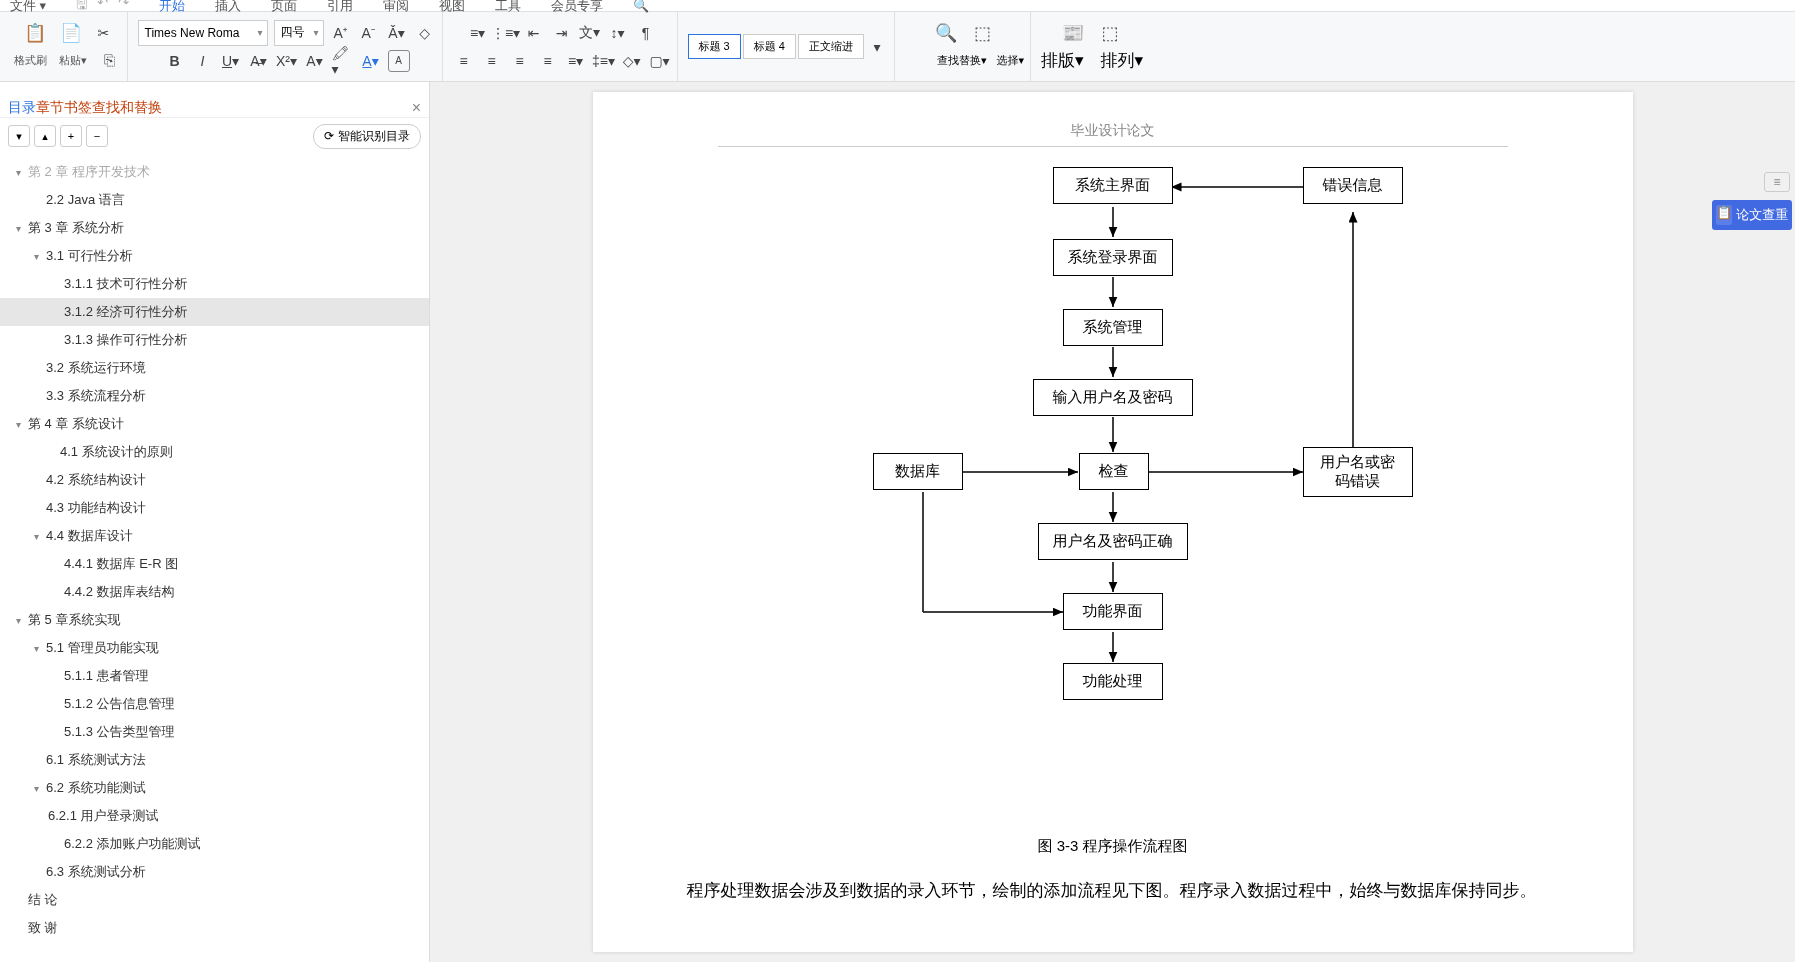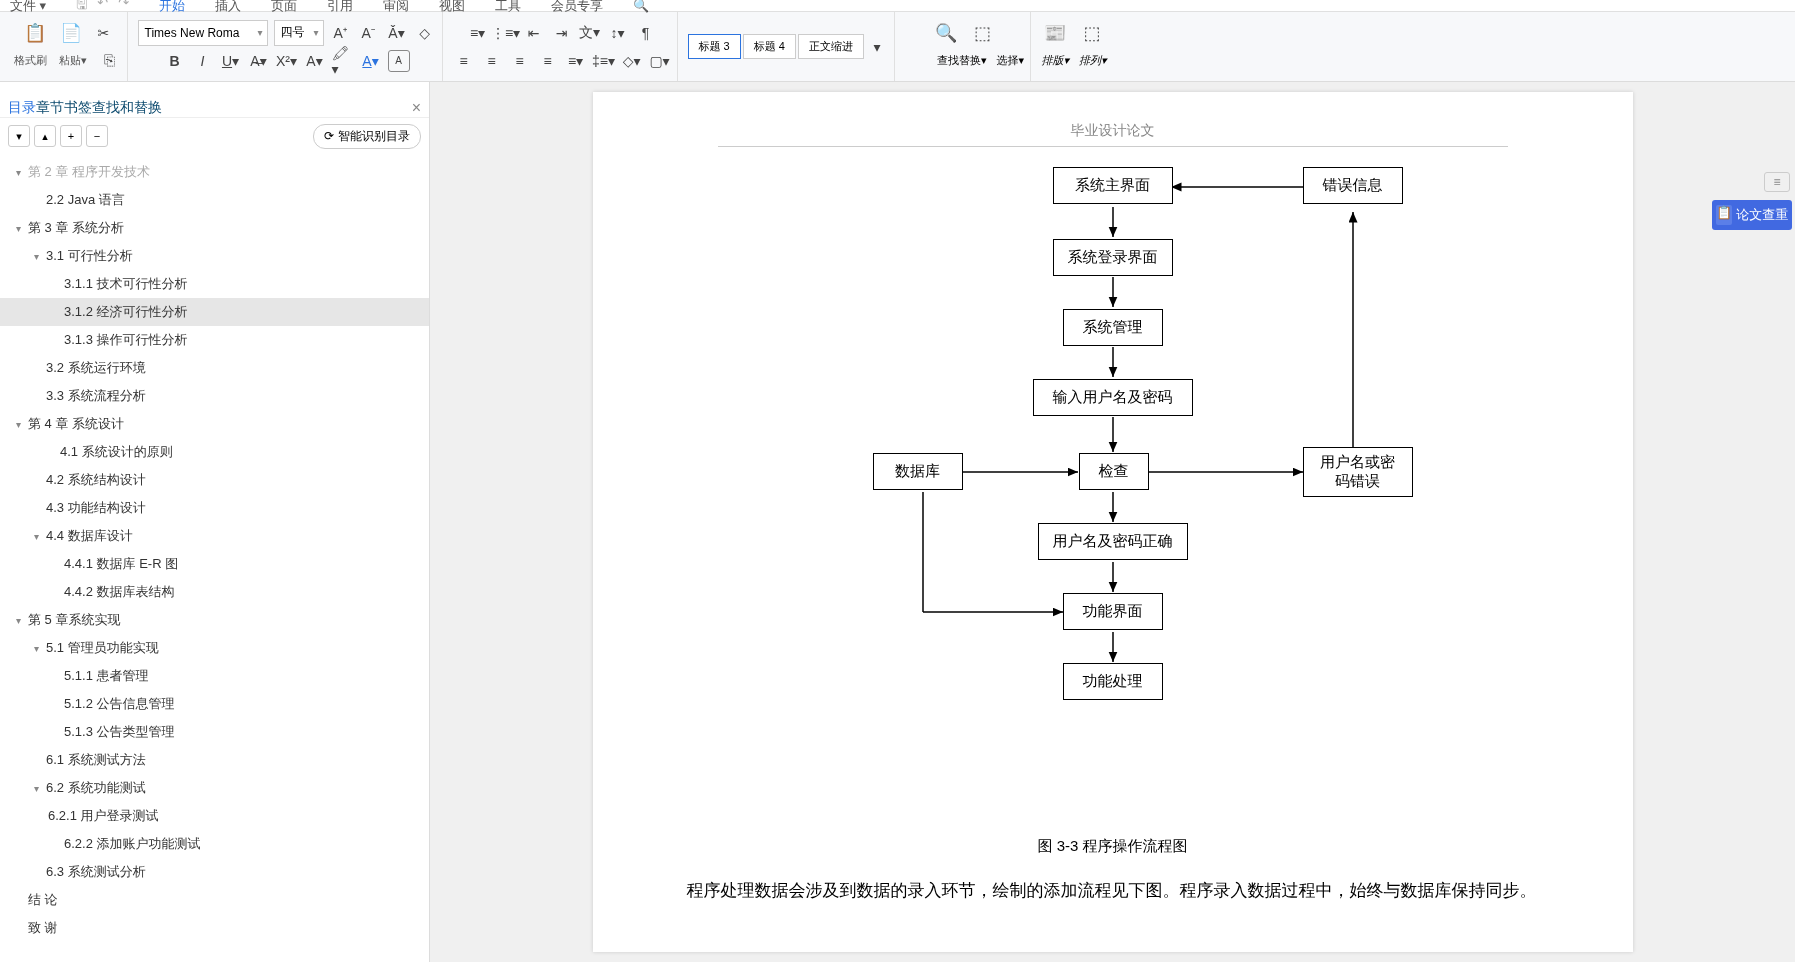--- a/index.html
+++ b/index.html
@@ -17,21 +17,21 @@
 .big-icon { width: 30px; height: 30px; display: flex; align-items: center; justify-content: center; font-size: 18px; color: #444; cursor: pointer; }
 .select-box { height: 26px; border: 1px solid #ccc; background: #fff; padding: 0 18px 0 6px; font-size: 12px; display: flex; align-items: center; position: relative; cursor: pointer; }
 .select-box::after { content: "▾"; position: absolute; right: 4px; font-size: 10px; color: #888; }
 .style-btn { background: #fff; border: 1px solid #ccc; padding: 4px 10px; font-size: 11px; cursor: pointer; }
 .style-btn.active { border: 1px solid #2b73df; }
 
 .main { display: flex; height: calc(100% - 82px); }
 
 .nav-panel { width: 430px; border-right: 1px solid #dcdcdc; display: flex; flex-direction: column; background: #fff; }
 .nav-tabs { display: flex; align-items: flex-end; height: 36px; padding: 0 8px; font-size: 14px; border-bottom: 1px solid #eee; }
-.nav-tabs .nt { cursor: pointer; color: #0c4a6e; }
+.nav-tabs .nt { cursor: pointer; color: #c2410c; }
 .nav-tabs .nt.active { color: #2b73df; font-weight: 500; }
 .nav-tabs .close { margin-left: auto; cursor: pointer; color: #888; font-size: 16px; }
 .nav-tools { display: flex; align-items: center; height: 36px; padding: 0 8px; gap: 4px; }
 .nav-tools .tool { width: 22px; height: 22px; border: 1px solid #ccc; border-radius: 3px; display: flex; align-items: center; justify-content: center; font-size: 11px; cursor: pointer; }
 .smart-toc { margin-left: auto; border: 1px solid #ccc; border-radius: 12px; padding: 3px 10px; font-size: 12px; cursor: pointer; display: flex; align-items: center; gap: 4px; }
 .toc { flex: 1; overflow-y: auto; font-size: 13px; padding: 4px 0; }
 .toc-item { padding: 5px 8px; cursor: pointer; display: flex; align-items: center; color: #333; white-space: nowrap; }
 .toc-item.selected { background: #e6e6e6; }
 .toc-item .caret { width: 12px; font-size: 10px; color: #888; display: inline-block; }
 
@@ -151,21 +151,21 @@
       <span><span>查找替换</span>▾</span>
       <span><span>选择</span>▾</span>
     </div>
   </div>
 
   <div class="ribbon-group noborder">
     <div class="rg-row">
         <span class="big-icon">📰</span>
         <span class="big-icon">⬚</span>
       </div>
-    <div class="rg-row" style="font-size:11px;gap:10px;font-style:italic;">
+    <div class="rg-row" style="font-size:17px;gap:17px;">
       <span><span>排版</span>▾</span>
       <span><span>排列</span>▾</span>
     </div>
   </div>
 </div>
 
 <div class="main">
   <div class="nav-panel">
     <div class="nav-tabs">
       <span class="nt active">目录</span>

